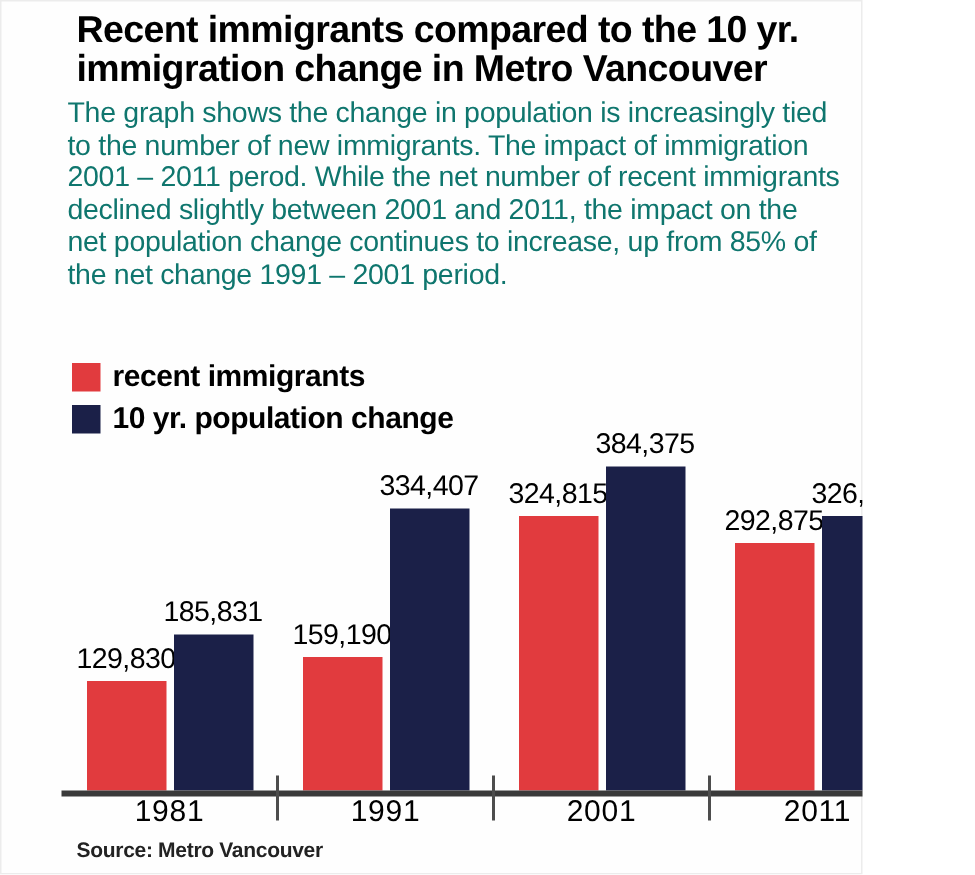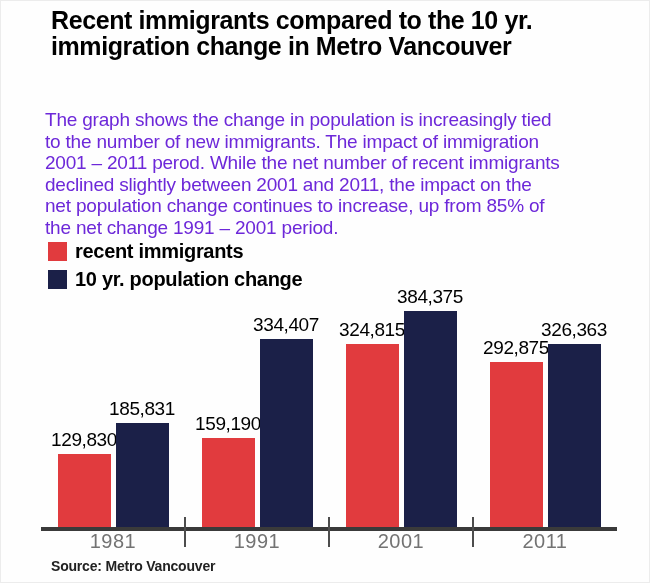--- a/index.html
+++ b/index.html
@@ -1,46 +1,46 @@
 <!DOCTYPE html>
 <html><head>
 <meta charset="utf-8">
 <style>
   html,body{margin:0;padding:0;background:#fff;}
   #canvas{
-    position:relative;width:650px;height:583px;background:#fefefe;
+    position:relative;width:575px;height:583px;background:#fefefe;
     font-family:"Liberation Sans",sans-serif;overflow:hidden;
     box-shadow:inset 0 0 0 1px #ececec;
   }
   
   .title{
     position:absolute;left:51px;top:8px;width:570px;
     font-size:25px;line-height:25.5px;font-weight:bold;color:#000;
     letter-spacing:-0.4px;
   }
   
   .intro{
     position:absolute;left:45px;top:65px;width:580px;
-    font-size:19px;line-height:21.5px;color:#6d28d9;letter-spacing:-0.2px;margin-top:44px;
+    font-size:19px;line-height:21.5px;color:#0f766e;letter-spacing:-0.2px;
   }
   
   .legend{position:absolute;left:48px;top:242px;}
   .legend-row{display:flex;align-items:center;margin-bottom:9px;height:19px;}
   .swatch{width:19px;height:19px;flex:0 0 19px;}
   .legend-label{margin-left:8px;font-size:20px;font-weight:bold;color:#000;letter-spacing:-0.3px;white-space:nowrap;}
   
   .chart{position:absolute;left:41px;top:285px;width:576px;height:242px;display:flex;}
   .group{width:144px;height:100%;display:flex;justify-content:center;align-items:flex-end;gap:5px;}
   .bar-col{display:flex;flex-direction:column;align-items:center;justify-content:flex-end;width:53px;}
   .bar-label{white-space:nowrap;font-size:19px;color:#000;letter-spacing:-0.4px;margin-bottom:3px;}
   .bar{width:53px;}
   .axis{position:absolute;left:41px;top:527px;width:576px;height:4px;background:#3a3a3a;}
   .tick{position:absolute;width:2.5px;height:30px;top:517px;background:#4d4d4d;}
   .year-row{position:absolute;left:41px;top:530px;width:576px;display:flex;}
-  .year{width:144px;text-align:center;font-size:20px;color:#737373;letter-spacing:0.5px;}
+  .year{width:144px;text-align:center;font-size:20px;color:#000000;letter-spacing:0.5px;}
   
   .source{position:absolute;left:51px;top:558px;font-size:14px;font-weight:600;color:#222;letter-spacing:-0.2px;}
 </style>
 </head>
 <body>
 
 <div id="canvas">
 
   <div class="title">
     <span>Recent immigrants compared to the 10 yr.</span><br>

